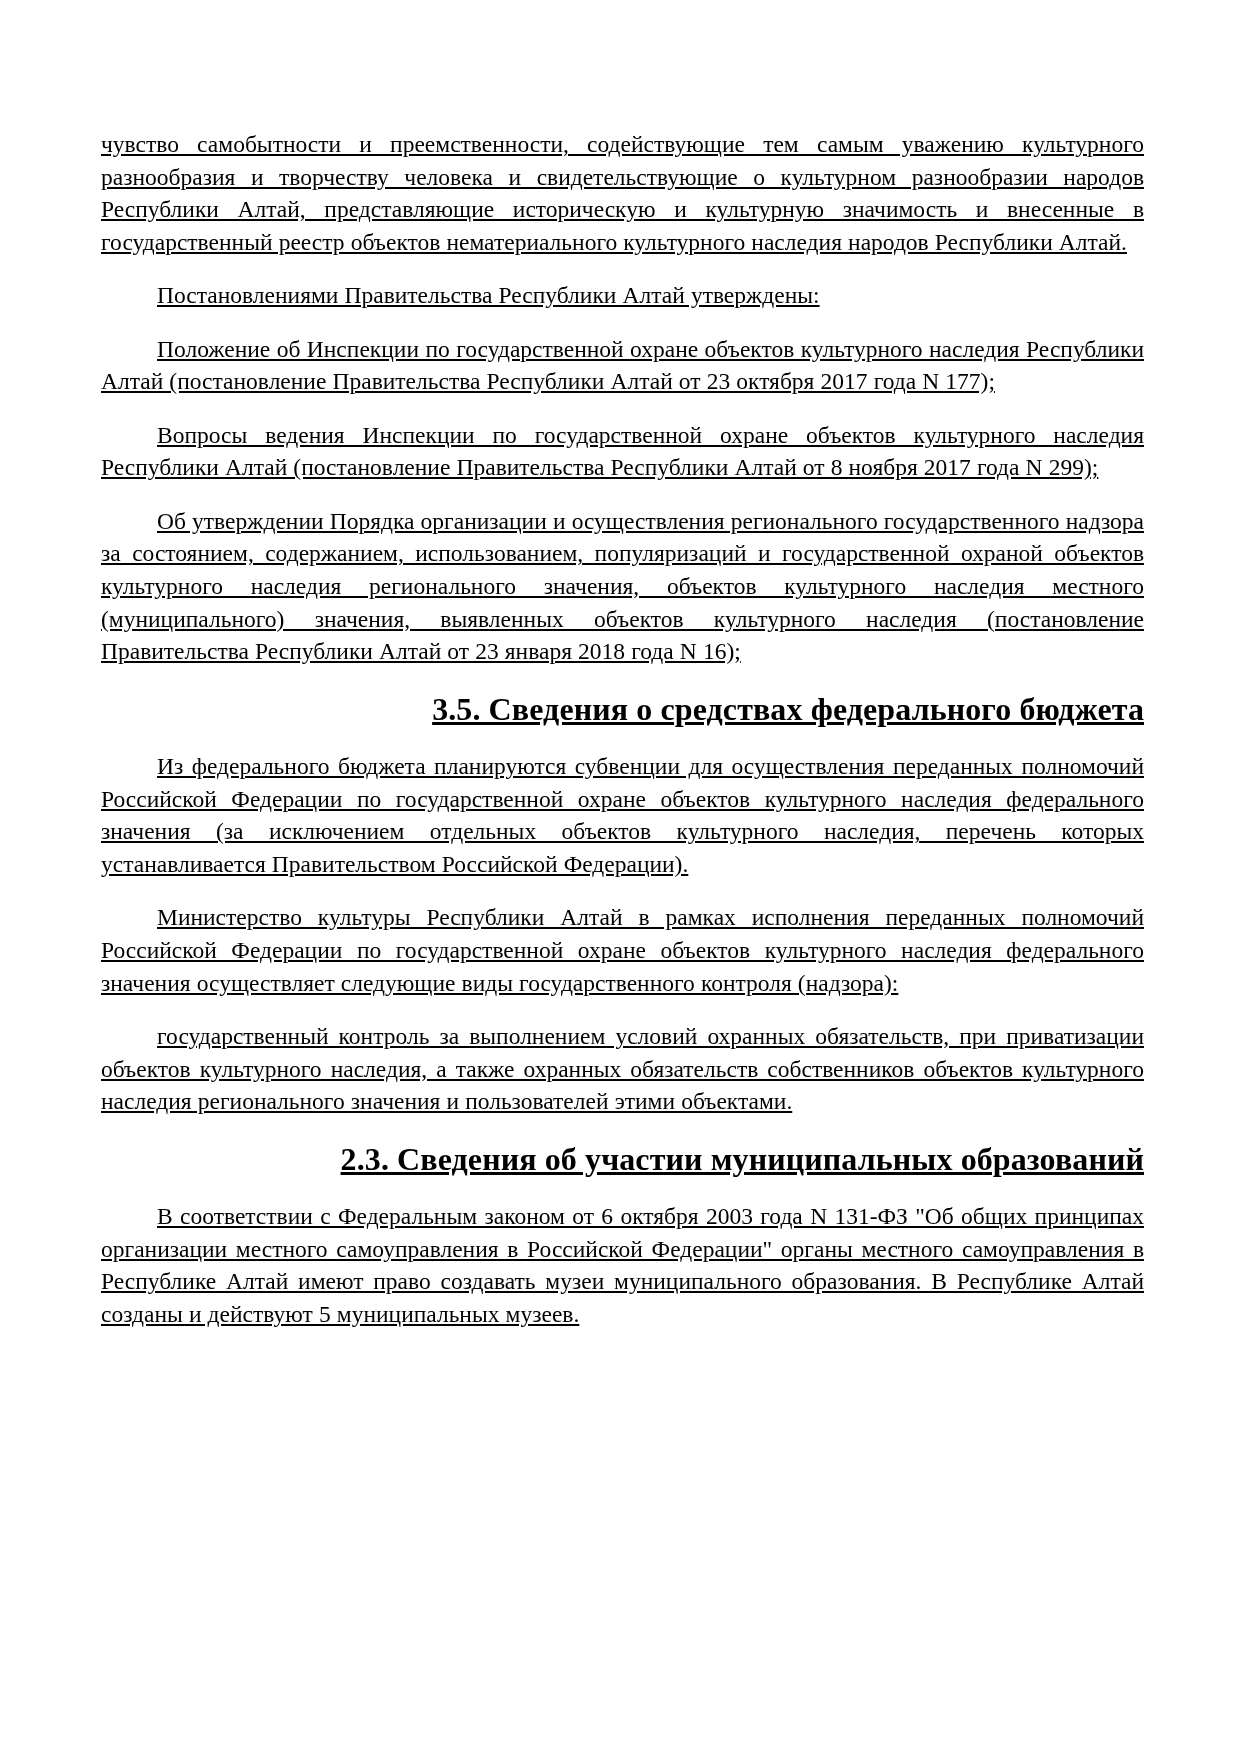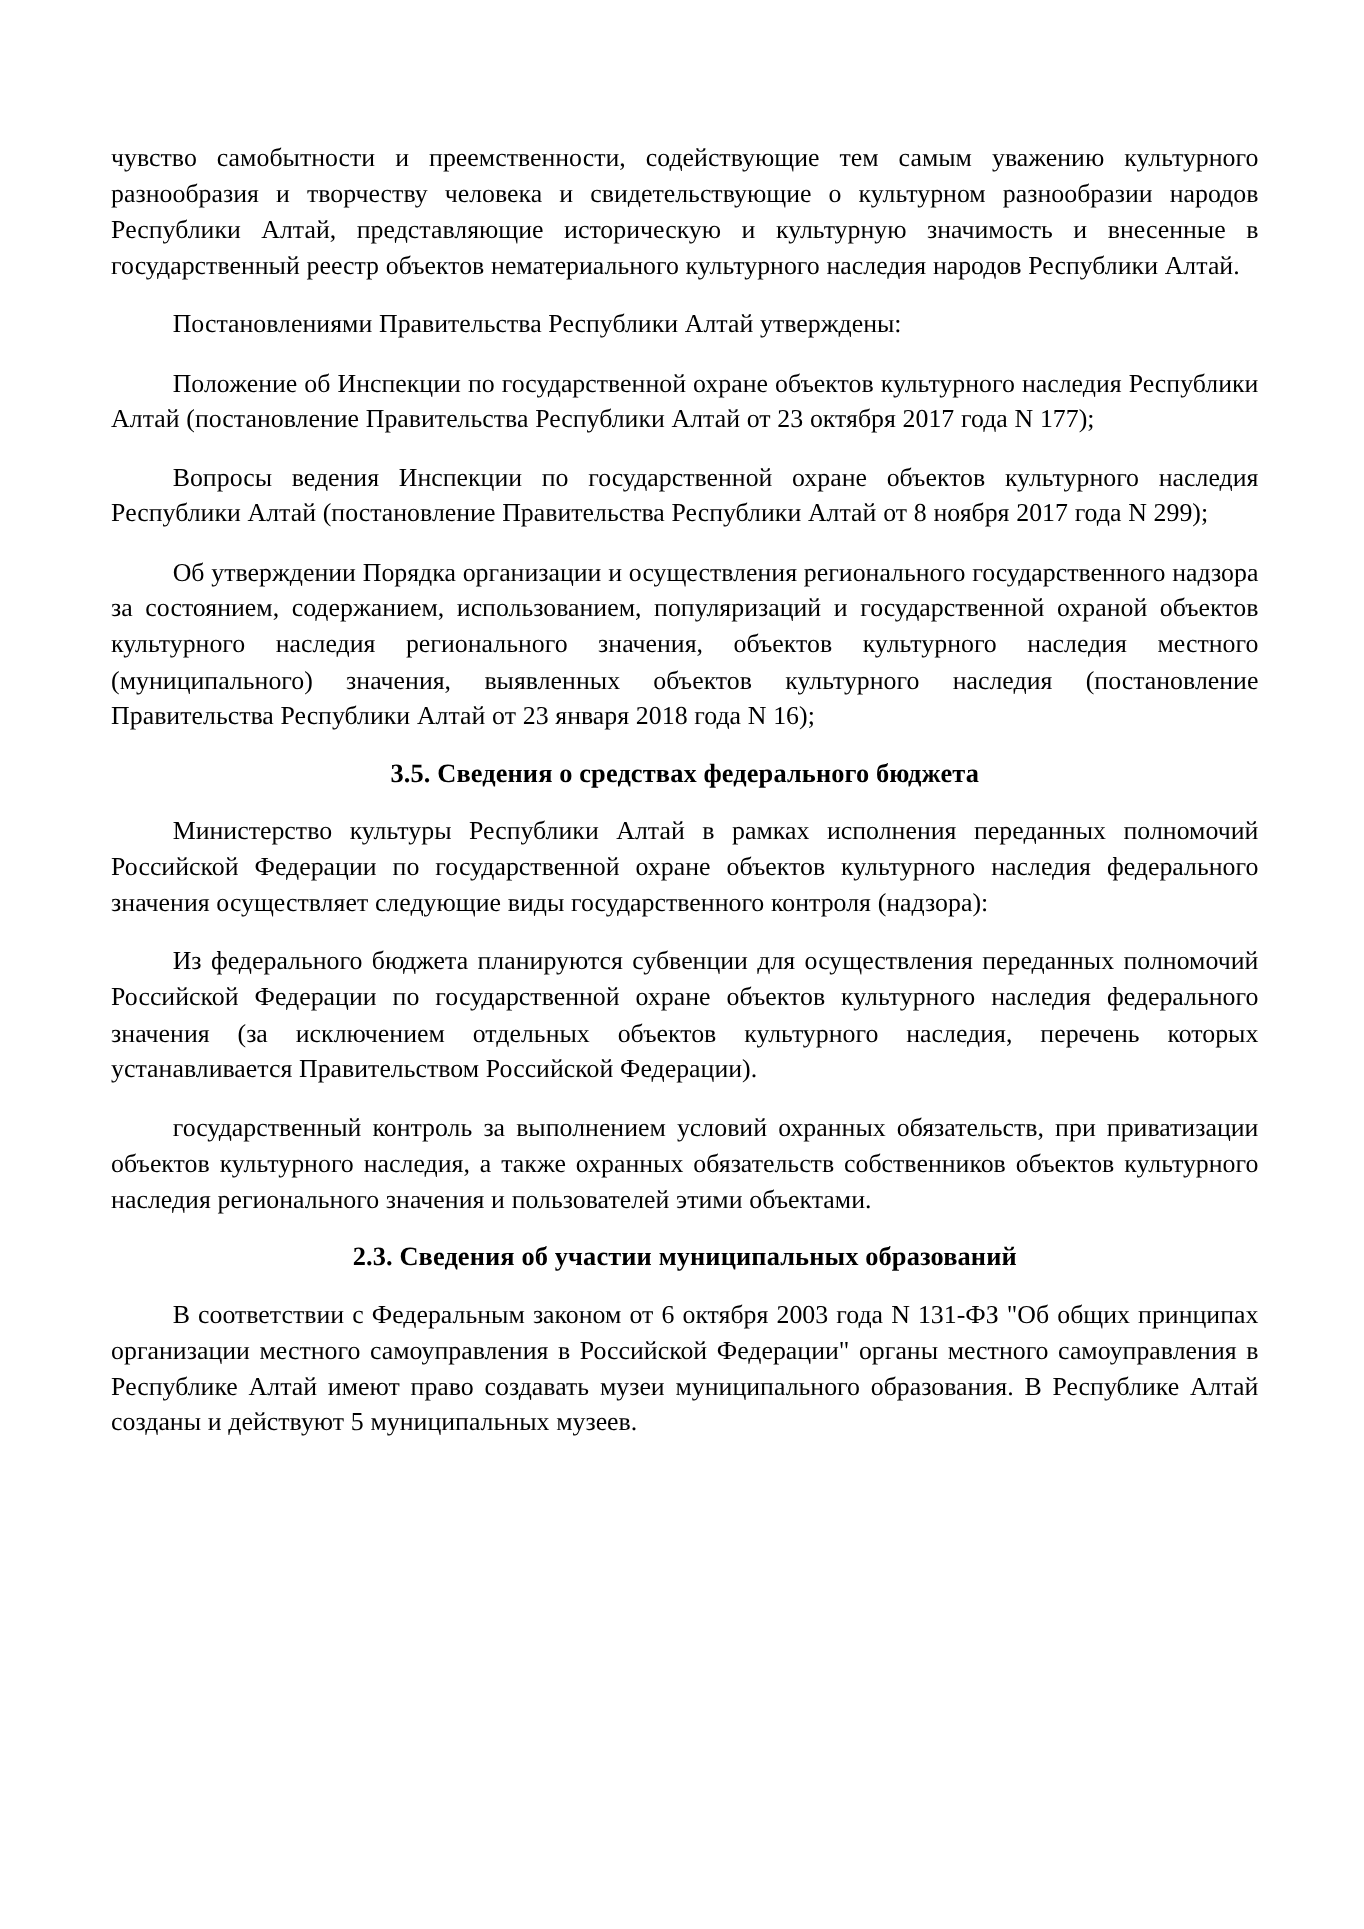--- a/index.html
+++ b/index.html
@@ -15,43 +15,44 @@
     color: #000000;
     -webkit-font-smoothing: antialiased;
   }
   .page {
     box-sizing: border-box;
     width: 1240px;
     height: 1754px;
     padding: 128px 96px 0 101px;
     position: relative;
     background: #ffffff;
+    text-decoration: underline;
   }
   .doc-body {
     width: 1043px;
   }
   p.para {
     margin: 0 0 21px 0;
     font-size: 23.5px;
     line-height: 1.385;
     text-align: justify;
     text-indent: 56px;
     text-justify: inter-word;
     hyphens: none;
     word-spacing: 0.01em;
   }
   p.para.no-indent {
     text-indent: 0;
   }
   h2.section-heading {
     margin: 21px 0 20px 0;
-    font-size: 24px;
+    font-size: 32px;
     line-height: 1.3;
     font-weight: bold;
-    text-align: center;
+    text-align: right;
     text-indent: 0;
     letter-spacing: 0.1px;
   }
   .spacer-top-heading {
     margin-top: 26px;
   }
 </style>
 </head>
 <body>
 
@@ -64,23 +65,23 @@
 
     <p class="para">Положение об Инспекции по государственной охране объектов культурного наследия Республики Алтай (постановление Правительства Республики Алтай от 23 октября 2017 года N 177);</p>
 
     <p class="para">Вопросы ведения Инспекции по государственной охране объектов культурного наследия Республики Алтай (постановление Правительства Республики Алтай от 8 ноября 2017 года N 299);</p>
 
     <p class="para">Об утверждении Порядка организации и осуществления регионального государственного надзора за состоянием, содержанием, использованием, популяризаций и государственной охраной объектов культурного наследия регионального значения, объектов культурного наследия местного (муниципального) значения, выявленных объектов культурного наследия (постановление Правительства Республики Алтай от 23 января 2018 года N 16);</p>
 
 
     <h2 class="section-heading spacer-top-heading">3.5. Сведения о средствах федерального бюджета</h2>
 
+    <p class="para">Из федерального бюджета планируются субвенции для осуществления переданных полномочий Российской Федерации по государственной охране объектов культурного наследия федерального значения (за исключением отдельных объектов культурного наследия, перечень которых устанавливается Правительством Российской Федерации).</p>
+
     <p class="para">Министерство культуры Республики Алтай в рамках исполнения переданных полномочий Российской Федерации по государственной охране объектов культурного наследия федерального значения осуществляет следующие виды государственного контроля (надзора):</p>
-
-    <p class="para">Из федерального бюджета планируются субвенции для осуществления переданных полномочий Российской Федерации по государственной охране объектов культурного наследия федерального значения (за исключением отдельных объектов культурного наследия, перечень которых устанавливается Правительством Российской Федерации).</p>
 
 
     <p class="para">государственный контроль за выполнением условий охранных обязательств, при приватизации объектов культурного наследия, а также охранных обязательств собственников объектов культурного наследия регионального значения и пользователей этими объектами.</p>
 
     <h2 class="section-heading spacer-top-heading">2.3. Сведения об участии муниципальных образований</h2>
 
     <p class="para">В соответствии с Федеральным законом от 6 октября 2003 года N 131-ФЗ "Об общих принципах организации местного самоуправления в Российской Федерации" органы местного самоуправления в Республике Алтай имеют право создавать музеи муниципального образования. В Республике Алтай созданы и действуют 5 муниципальных музеев.</p>
 
   </div>
 </div>

